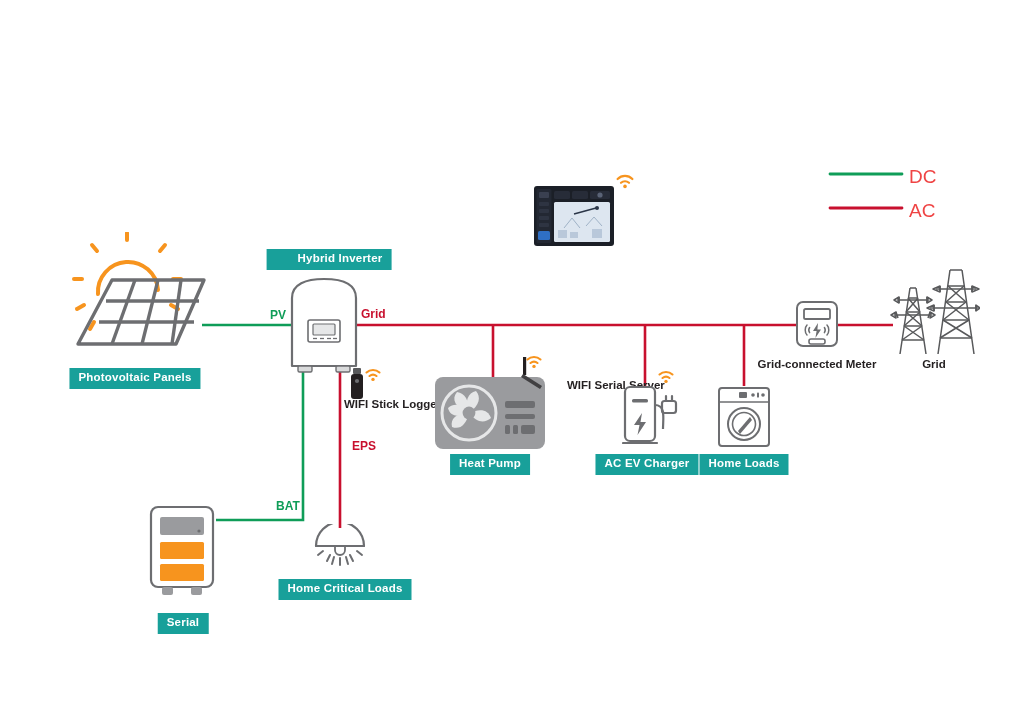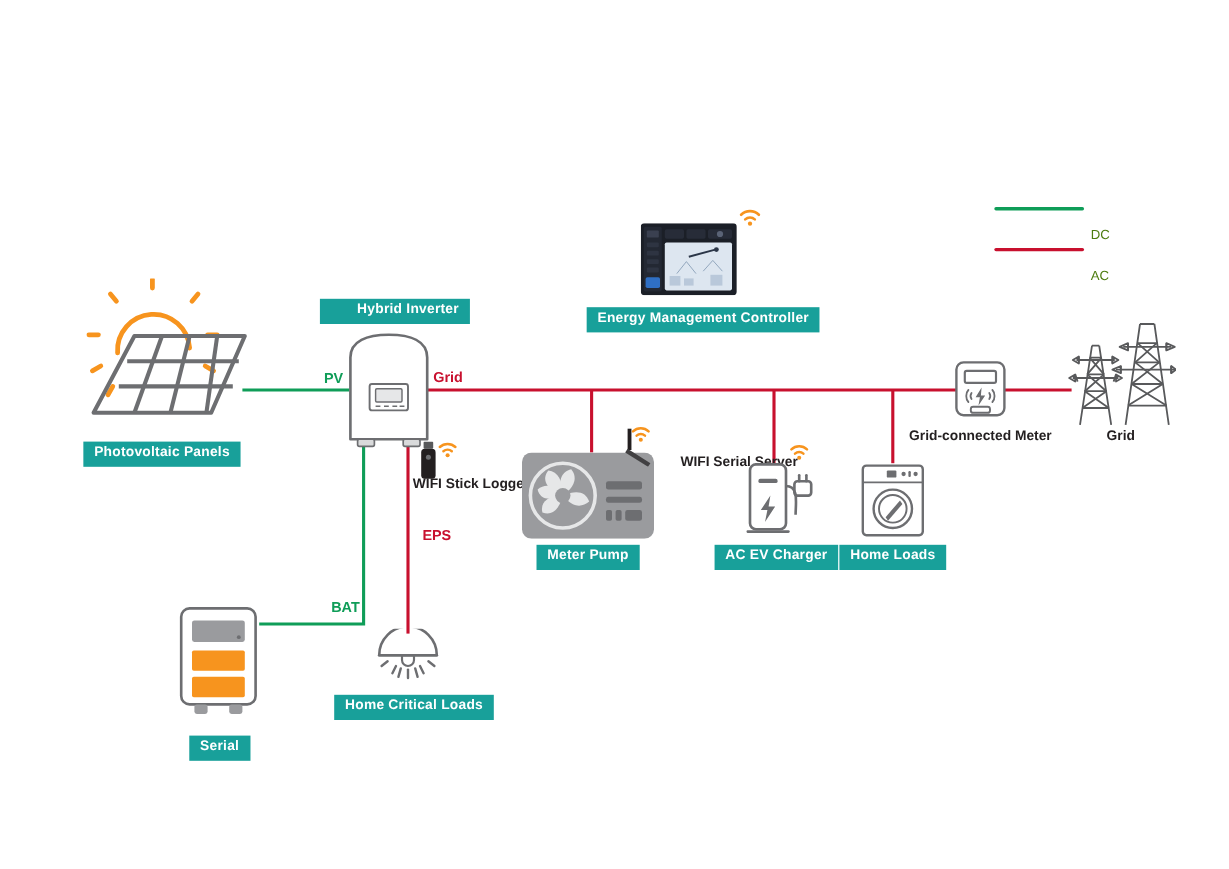--- a/index.html
+++ b/index.html
@@ -56,25 +56,24 @@
     position: absolute;
     font-weight: bold;
     font-size: 12px;
     white-space: nowrap;
     line-height: 1;
   }
   .wirelab.dc { color: #0f9d58; }
   .wirelab.ac { color: #c8102e; }
   .legend-text {
     position: absolute;
-    color: #4d7c0f;
-    font-size: 11px;
+    color: #ef4444;
+    font-size: 19px;
     white-space: nowrap;
     line-height: 1;
-    margin-top: 24px;
   }
   .icon {
     position: absolute;
   }
   .icon svg { display: block; }
 </style>
 </head>
 <body>
 
 <div id="stage">
@@ -208,21 +207,20 @@
   </div>
   <div class="icon" style="left:615px; top:172px;">
     <svg width="20" height="17" viewBox="0 0 20 17">
       <g fill="none" stroke="#f7941e" stroke-width="2.2" stroke-linecap="round">
         <path d="M2.6 7 A10.5 10.5 0 0 1 17.4 7"></path>
         <path d="M6 10.8 A6 6 0 0 1 14 10.8"></path>
       </g>
       <circle cx="10" cy="14.4" r="1.8" fill="#f7941e"></circle>
     </svg>
   </div>
-  <div class="tag" style="left:586px; top:256px;">Energy Management Controller</div>
 
   <div class="icon" style="left:435px; top:377px;">
     <svg width="110" height="72" viewBox="0 0 110 72">
       <rect x="0" y="0" width="110" height="72" rx="8" fill="#9a9b9e"></rect>
       <circle cx="34" cy="36" r="27" fill="none" stroke="#e6e7e8" stroke-width="3"></circle>
       <g fill="#e6e7e8">
         <path d="M34 36 C34 23 30 16 22 15 C16 22 20 31 34 36 Z"></path>
         <path d="M34 36 C46 31 53 33 56 41 C49 47 41 45 34 36 Z"></path>
         <path d="M34 36 C31 48 25 53 17 50 C15 42 21 36 34 36 Z"></path>
         <path d="M34 36 C45 28 46 20 41 14 C33 16 29 24 34 36 Z"></path>
@@ -248,21 +246,21 @@
   <div class="icon" style="left:525px; top:353px;">
     <svg width="18" height="16" viewBox="0 0 18 16">
       <g fill="none" stroke="#f7941e" stroke-width="2.1" stroke-linecap="round">
         <path d="M2.5 6.5 A9.5 9.5 0 0 1 15.5 6.5"></path>
         <path d="M5.5 10 A5.5 5.5 0 0 1 12.5 10"></path>
       </g>
       <circle cx="9" cy="13.4" r="1.7" fill="#f7941e"></circle>
     </svg>
   </div>
   <div class="plain left" style="left:543px; top:380px;margin-left:24px;">WIFI Serial Server</div>
-  <div class="tag" style="left:490px; top:454px;">Meter Pump</div>
+  <div class="tag" style="left:490px; top:454px;">Heat Pump</div>
 
   <div class="icon" style="left:622px; top:385px;">
     <svg width="58" height="62" viewBox="0 0 58 62">
       <rect x="3" y="2" width="30" height="54" rx="5" fill="#ffffff" stroke="#6d6e71" stroke-width="2.2"></rect>
       <rect x="10" y="14" width="16" height="3.6" rx="1.6" fill="#6d6e71"></rect>
       <path d="M20 28 L12 40 L17.5 40 L15.5 50 L24 37 L18.5 37 Z" fill="#6d6e71"></path>
       <line x1="1" y1="58" x2="35" y2="58" stroke="#6d6e71" stroke-width="2.2" stroke-linecap="round"></line>
       <path d="M33 20 C44 20 41 34 41 44" fill="none" stroke="#6d6e71" stroke-width="2.2"></path>
       <rect x="40" y="16" width="14" height="12" rx="2.5" fill="none" stroke="#6d6e71" stroke-width="2.2"></rect>
       <line x1="44" y1="11" x2="44" y2="16" stroke="#6d6e71" stroke-width="2.2" stroke-linecap="round"></line>

